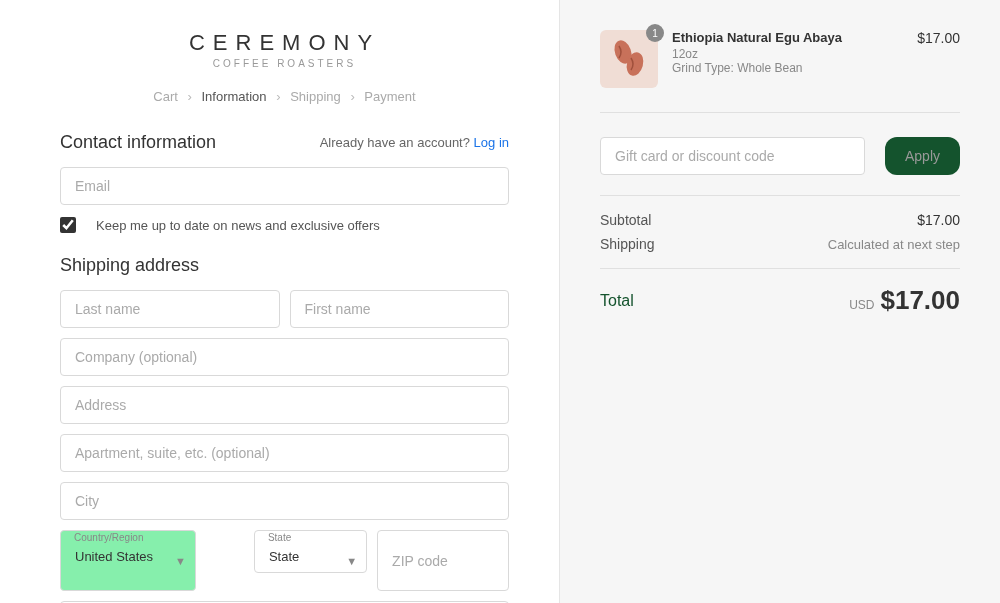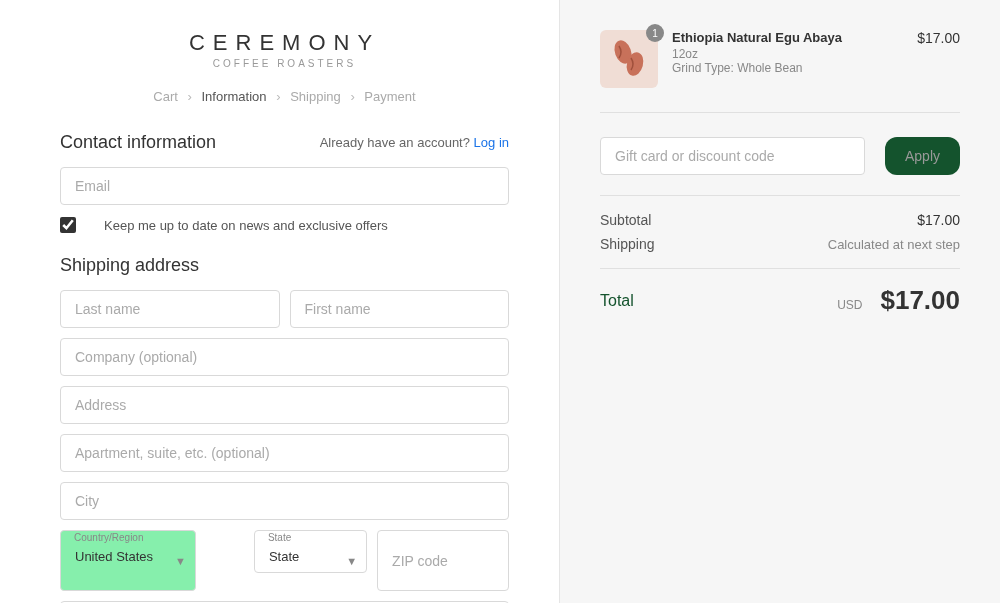--- a/index.html
+++ b/index.html
@@ -89,21 +89,21 @@
       background: #fff;
       outline: none;
     }
     .form-input::placeholder {
       color: #aaa;
     }
 
     .checkbox-row {
       display: flex;
       align-items: center;
-      gap: 28px;
+      gap: 20px;
       margin: 12px 0 22px;
     }
     .checkbox-row input[type="checkbox"] {
       width: 16px;
       height: 16px;
       accent-color: #333;
     }
     .checkbox-row label {
       font-size: 13px;
       color: #555;
@@ -333,21 +333,21 @@
       padding-top: 16px;
       border-top: 1px solid #e0e0e0;
     }
     .grand-total-label {
       font-size: 16px;
       color: #14532d;
     }
     .grand-total-value {
       display: flex;
       align-items: baseline;
-      gap: 18px;
+      gap: 6px;
     }
     .grand-total-currency {
       font-size: 12px;
       color: #888;
     }
     .grand-total-amount {
       font-size: 26px;
       font-weight: 600;
       color: #333;
     }

